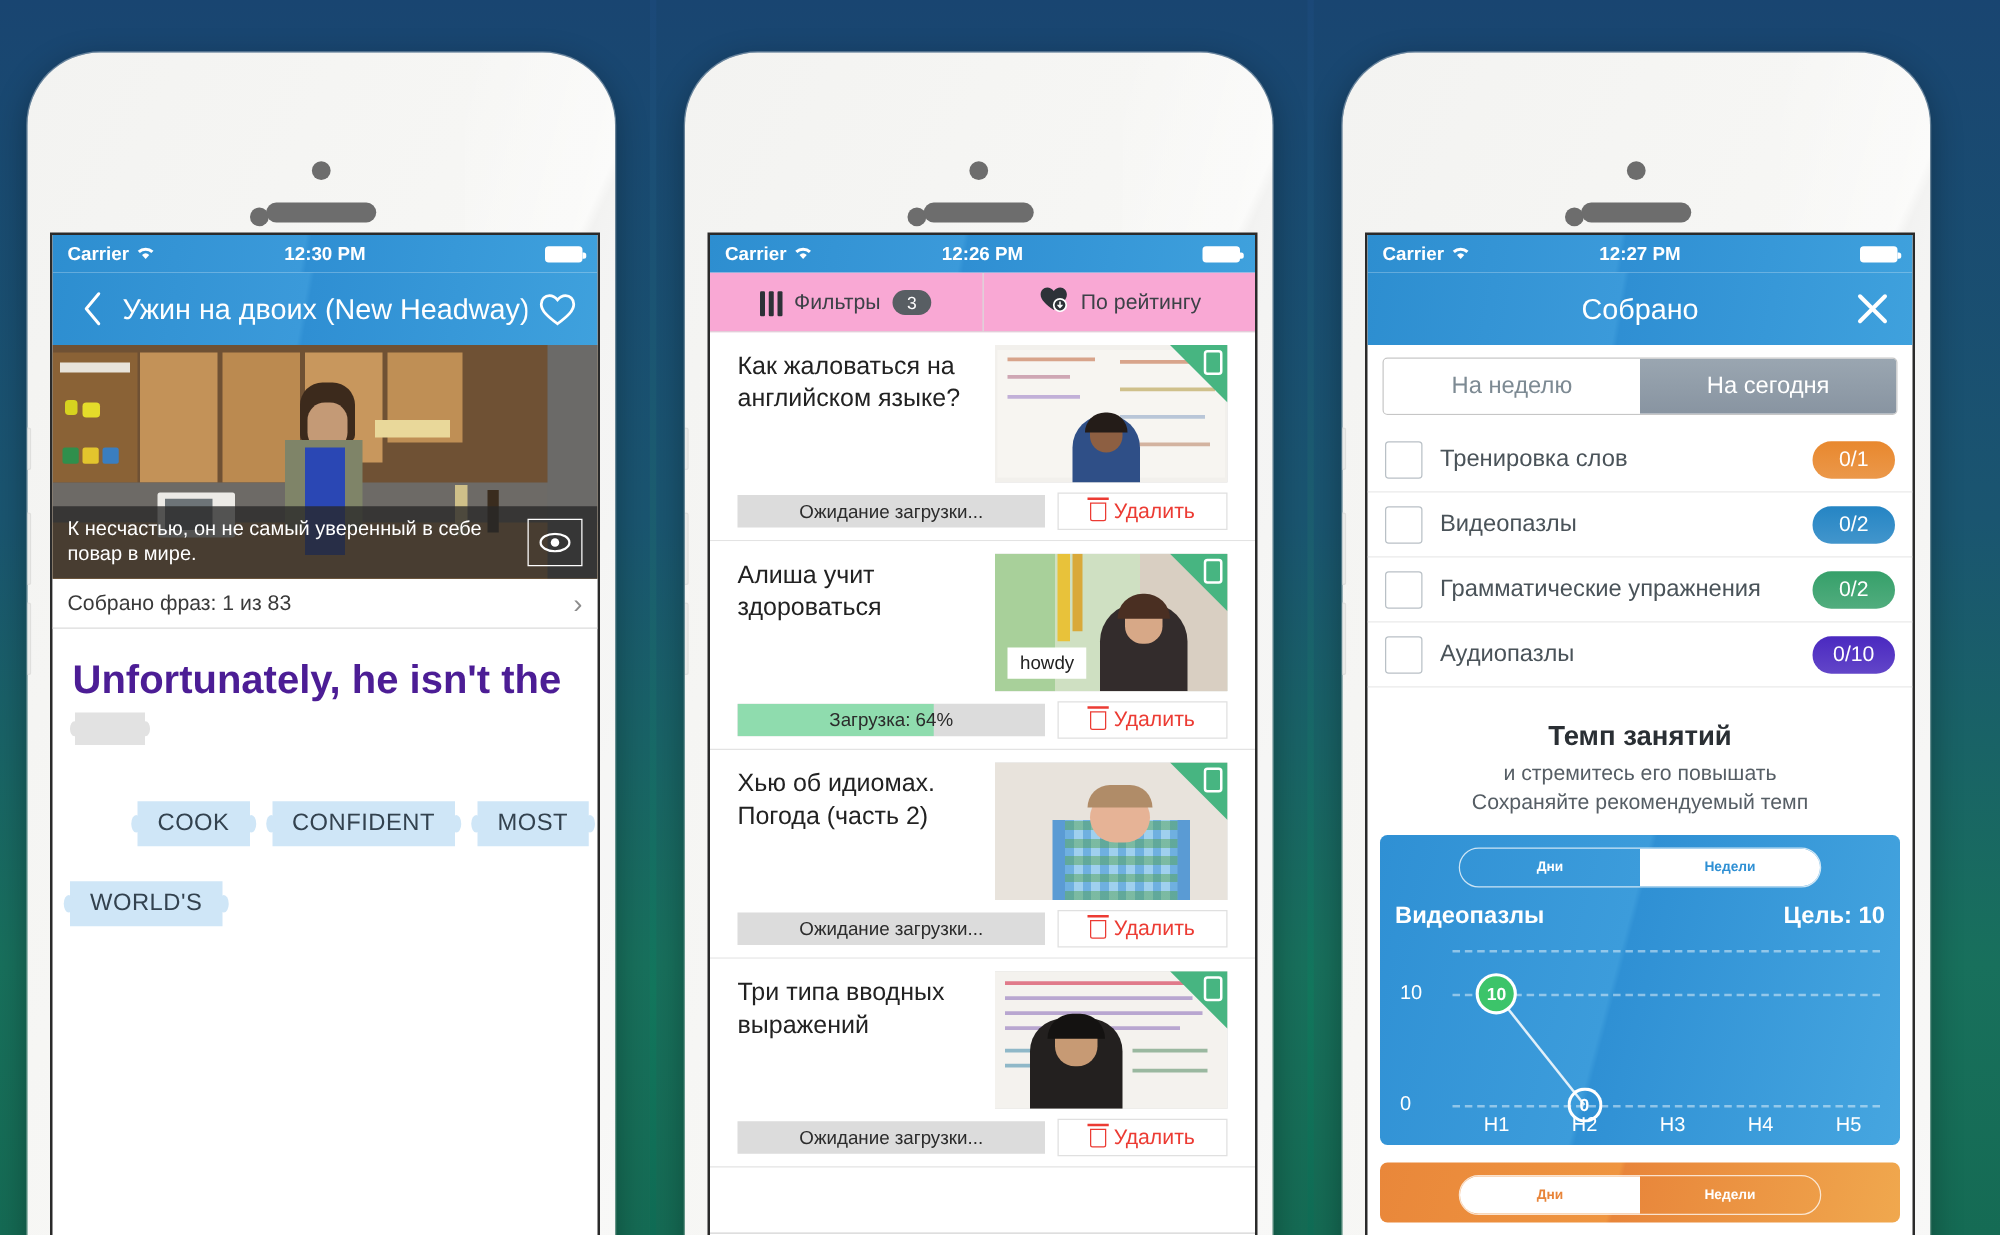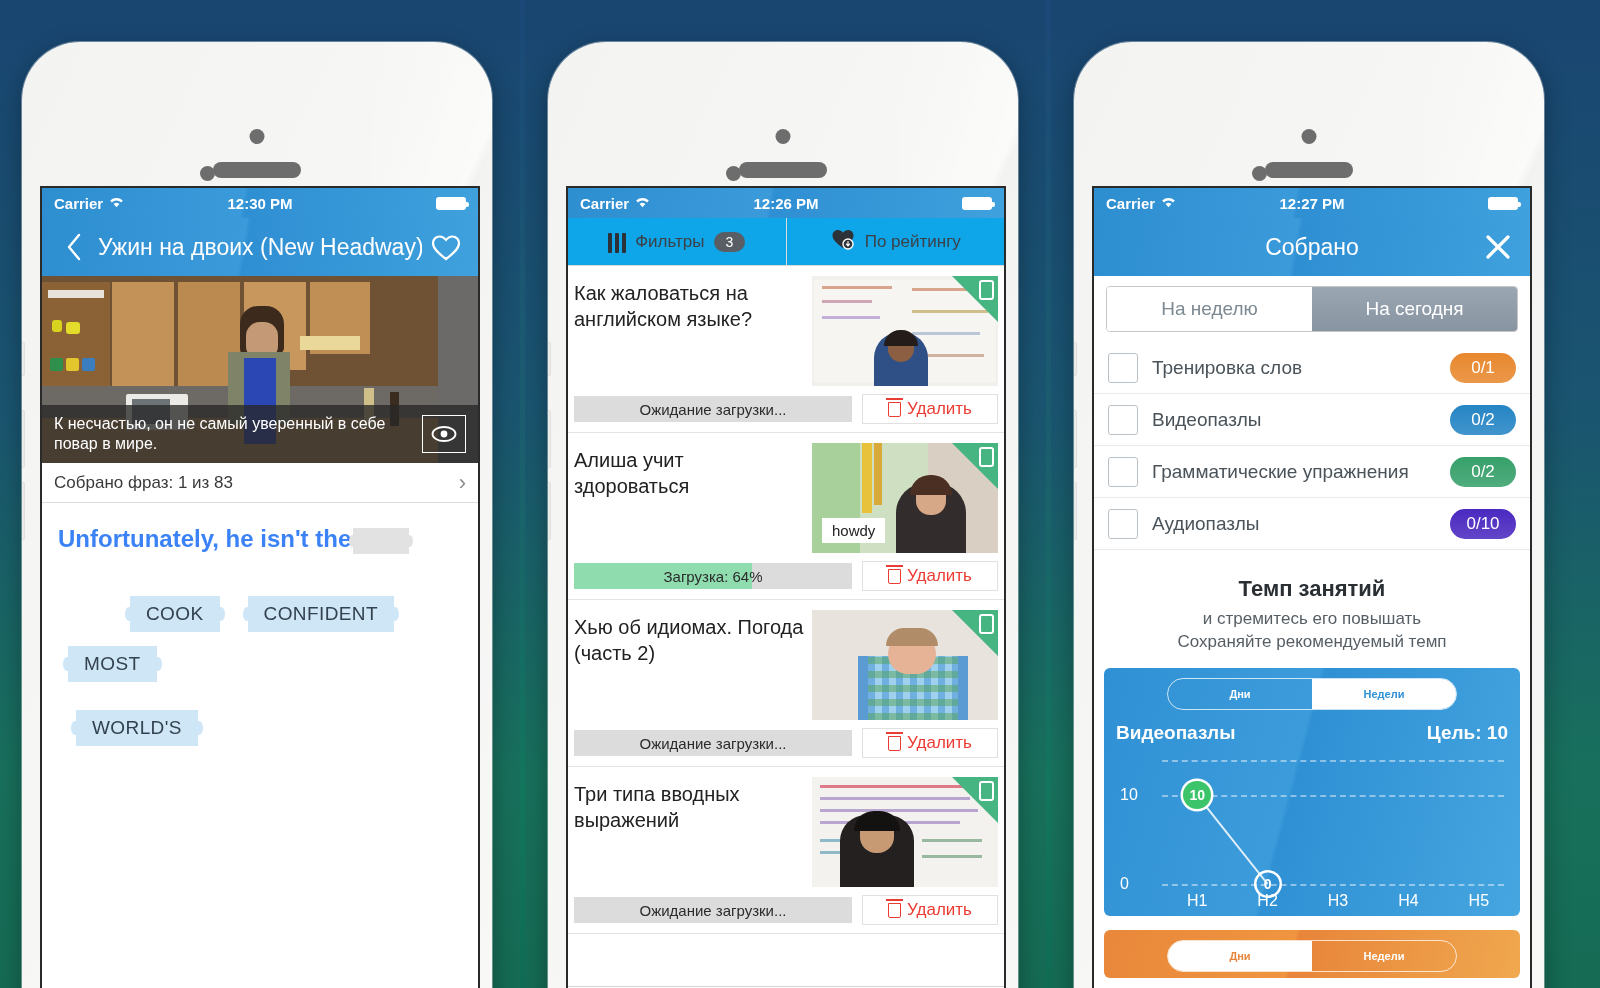--- a/index.html
+++ b/index.html
@@ -70,54 +70,54 @@
   .k-dark { position:absolute; background:#5b4027; }
   .subtitle-bar { position: absolute; left: 0; right: 0; bottom: 0; min-height: 58px;
                   background: rgba(40,40,40,.78); display: flex; align-items: center;
                   padding: 8px 12px; gap: 10px; }
   .subtitle-txt { color: #fff; font-size: 16px; line-height: 1.25; flex: 1; }
   .eye-btn { width: 44px; height: 38px; border: 1.5px solid #fff; display:flex;
              align-items:center; justify-content:center; flex: none; }
   .collected { height: 40px; border-bottom: 1px solid #dcdcdc; display: flex; align-items: center;
                padding: 0 12px; font-size: 17px; color: #3a3a3a; background: #fff; }
   .chev-r { margin-left: auto; color: #8d8d8d; font-size: 22px; }
-  .sentence { padding: 22px 16px 8px; font-size: 24px; font-weight: bold; color: #3b82f6; }
+  .sentence { padding: 22px 16px 8px; font-size: 32px; font-weight: bold; color: #4c1d95; }
   .blank { display: inline-block; width: 56px; height: 26px; background: #e2e2e2;
            vertical-align: middle; margin: 0 2px; position: relative; }
   .blank:before, .blank:after { content:''; position:absolute; top:50%; transform:translateY(-50%);
            width:7px; height:12px; background:#e2e2e2; border-radius:50%; }
   .blank:before { left:-4px; } .blank:after { right:-4px; }
-  .tiles { padding: 34px 26px 0; display: flex; flex-wrap: wrap; gap: 14px 28px; }
+  .tiles { padding: 34px 6px 0; display: flex; flex-wrap: wrap; gap: 14px 18px; }
   .tiles .row2 { width: 100%; }
   .tile { display: inline-block; background: #cfe6f7; color: #33424f; font-size: 19px;
           padding: 7px 16px; position: relative; letter-spacing: .4px; }
   .tile:before, .tile:after { content:''; position:absolute; top:50%; transform:translateY(-50%);
           width:8px; height:14px; background:#cfe6f7; border-radius:50%; }
   .tile:before { left:-5px; } .tile:after { right:-5px; }
 
   
   .avatar { width: 40px; height: 40px; border-radius: 50%; overflow: hidden; position: relative;
             background: linear-gradient(160deg,#b7b3ab,#7d7a72); }
   .av-face { position:absolute; left:9px; top:7px; width:22px; height:24px; border-radius:50% 50% 45% 45%;
              background:#c49a76; }
   .av-hair { position:absolute; left:7px; top:4px; width:26px; height:11px; border-radius:13px 13px 0 0; background:#3b322c; }
   .av-glass{ position:absolute; left:10px; top:13px; width:20px; height:6px; background:#23201e; border-radius:2px; }
   .av-body { position:absolute; left:4px; bottom:0; width:32px; height:13px; background:#e9e7e2; border-radius:10px 10px 0 0; }
   .apple-badge { position: absolute; right: -2px; bottom: -2px; width: 20px; height: 20px;
                  border-radius: 50%; background: #e03127; color:#fff; font-size: 12px; font-weight:bold;
                  display:flex; align-items:center; justify-content:center; box-shadow: 0 0 0 1.5px #fff; }
-  .filterbar { height: 48px; display: flex; background: #0ea5e9; border-bottom: 1px solid #dadada; }
+  .filterbar { height: 48px; display: flex; background: #f9a8d4; border-bottom: 1px solid #dadada; }
   .fb-cell { flex: 1; display: flex; align-items: center; justify-content: center; gap: 9px;
              font-size: 17px; color: #3c4147; }
   .fb-cell + .fb-cell { border-left: 1px solid #dadada; }
   .fb-badge { background: #585e63; color: #fff; font-size: 14px; border-radius: 10px; padding: 2px 12px; }
   .slider-ico { display:flex; align-items:flex-end; gap:3px; height:22px; }
   .slider-ico i { display:block; width:4px; background:#2c3137; position:relative; border-radius:1px; }
 
-  .vcard { border-bottom: 1px solid #e3e3e3; padding: 10px 6px 8px; position: relative; background:#fff; }
+  .vcard { border-bottom: 1px solid #e3e3e3; padding: 10px 22px 8px; position: relative; background:#fff; }
   .vcard-top { display: flex; gap: 8px; min-height: 110px; }
   .vtitle { font-size: 20px; color: #222; line-height: 1.3; flex: 1; padding-top: 4px; }
   .vthumb { width: 186px; height: 110px; flex: none; position: relative; overflow: hidden; background:#ddd; }
   .corner-tri { position: absolute; top: 0; right: 0; width: 0; height: 0;
                 border-top: 46px solid #47b581; border-left: 46px solid transparent; }
   .corner-ico { position: absolute; top: 4px; right: 4px; width: 15px; height: 20px;
                 border: 2px solid #fff; border-radius: 3px; }
   .vcard-bot { display: flex; align-items: center; gap: 10px; margin-top: 8px; }
   .pbar { flex: 1; height: 26px; background: #dcdcdc; position: relative; overflow: hidden;
           display:flex; align-items:center; justify-content:center; }

